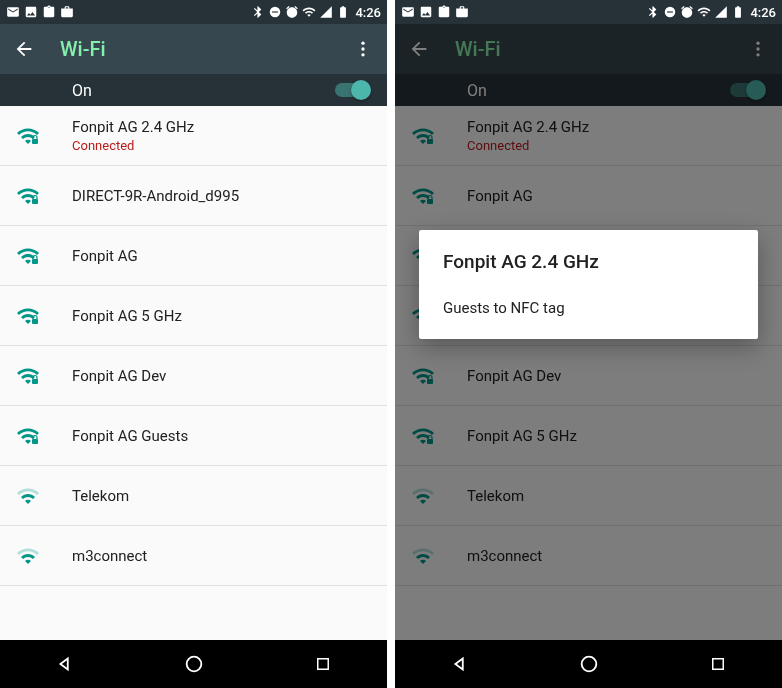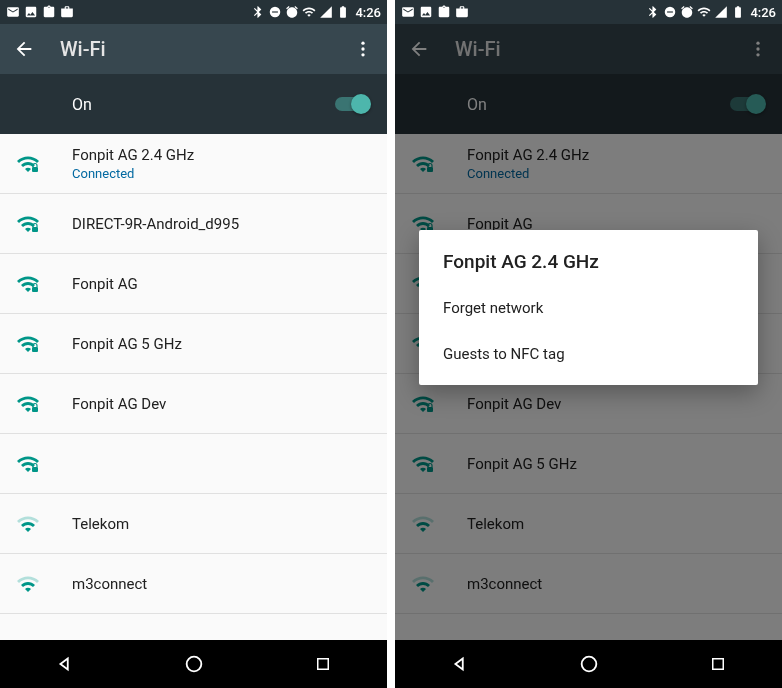--- a/index.html
+++ b/index.html
@@ -41,29 +41,29 @@
     .sicon { width: 14px; height: 14px; display: inline-flex; align-items: center; justify-content: center; }
     .stime { font-size: 13px; font-weight: 500; margin-left: 2px; }
     
     
     .toolbar {
       height: 50px;
       background: #37474F;
       display: flex;
       align-items: center;
       padding: 0 12px;
-      color: #e5e5e5;
+      color: #86efac;
     }
     .toolbar .back { width: 24px; height: 24px; display: flex; align-items: center; justify-content: center; margin-right: 24px; }
     .toolbar .title { font-size: 20px; font-weight: 500; flex: 1; }
     .toolbar .menu { width: 24px; height: 24px; display: flex; align-items: center; justify-content: center; }
     
     
     .toggle-row {
-      height: 60px;
+      height: 32px;
       background: #263238;
       display: flex;
       align-items: center;
       padding: 0 16px 0 72px;
       color: #fff;
     }
     .toggle-label { flex: 1; font-size: 16px; }
     .switch {
       width: 38px; height: 20px; position: relative;
     }
@@ -92,21 +92,21 @@
       padding: 12px 16px;
       border-bottom: 1px solid #e0e0e0;
     }
     .network-item .wifi-icon {
       width: 24px; height: 24px;
       margin-right: 32px;
       position: relative;
     }
     .network-info { flex: 1; }
     .network-name { font-size: 15px; color: #212121; }
-    .network-status { font-size: 13px; color: #0369a1; margin-top: 2px; }
+    .network-status { font-size: 13px; color: #b91c1c; margin-top: 2px; }
     
     
     .navbar {
       height: 48px;
       background: #000;
       display: flex;
       align-items: center;
       justify-content: space-around;
     }
     .nav-btn {
@@ -301,20 +301,24 @@
       </div>
       </div>
       <div class="network-item">
       <div class="wifi-icon"><svg viewBox="0 0 24 24" width="24" height="24">
             <path d="M1 9l2 2c4.97-4.97 13.03-4.97 18 0l2-2C16.93 2.93 7.08 2.93 1 9z" fill="#009688"></path>
             <path d="M5 13l2 2c2.76-2.76 7.24-2.76 10 0l2-2C15.14 9.14 8.87 9.14 5 13z" fill="#009688"></path>
             <path d="M12 20l3-3c-1.65-1.66-4.34-1.66-6 0l3 3z" fill="#009688"></path>
             <rect x="16" y="15" width="6" height="5" rx="1" fill="#009688"></rect>
             <path d="M17 15v-1.5a2 2 0 014 0V15" stroke="#009688" stroke-width="1.2" fill="none"></path>
           </svg></div>
+      <div class="network-info">
+        <div class="network-name">Fonpit AG Guests</div>
+
+      </div>
       </div>
       <div class="network-item">
       <div class="wifi-icon"><svg viewBox="0 0 24 24" width="24" height="24">
             <path d="M1 9l2 2c4.97-4.97 13.03-4.97 18 0l2-2C16.93 2.93 7.08 2.93 1 9z" fill="#b2dfdb"></path>
             <path d="M5 13l2 2c2.76-2.76 7.24-2.76 10 0l2-2C15.14 9.14 8.87 9.14 5 13z" fill="#009688"></path>
             <path d="M12 20l3-3c-1.65-1.66-4.34-1.66-6 0l3 3z" fill="#009688"></path>
           </svg></div>
       <div class="network-info">
         <div class="network-name">Telekom</div>
 
@@ -537,21 +541,20 @@
         <div class="network-name">m3connect</div>
 
       </div>
       </div>
     </div>
 
   <div class="dim-overlay"></div>
 
   <div class="dialog">
     <div class="dialog-title">Fonpit AG 2.4 GHz</div>
-    <div class="dialog-item">Forget network</div>
     <div class="dialog-item">Guests to NFC tag</div>
   </div>
 
   <div class="navbar">
     <div class="nav-btn">
         <svg viewBox="0 0 24 24" width="22" height="22" fill="none" stroke="#fff" stroke-width="2">
           <path d="M15 6l-8 6 8 6z"></path>
         </svg>
       </div>
     <div class="nav-btn">

